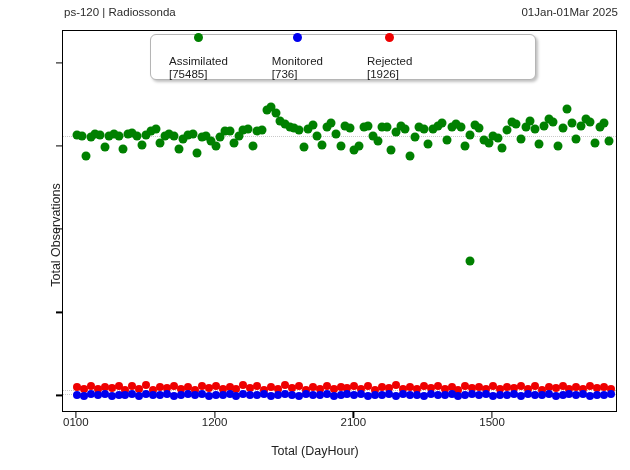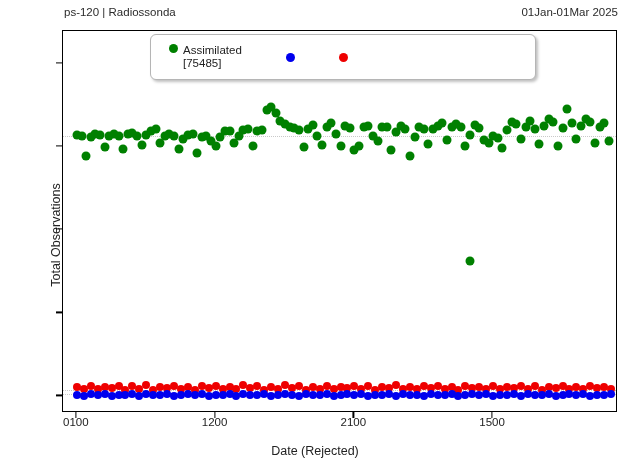--- a/index.html
+++ b/index.html
@@ -62,21 +62,21 @@
     left:150px;top:34px;
     width:386px;height:46px;
     background:#ffffff;
     border:1px solid #b5b5b5;
     border-radius:6px;
     box-shadow:2px 2px 3px rgba(0,0,0,0.25);
     box-sizing:border-box;
     display:flex;align-items:center;
     z-index:5;
   }
-  .leg-item{display:flex;align-items:flex-start;gap:5px;}
+  .leg-item{display:flex;align-items:center;gap:13px;flex-direction:column;}
   .leg-item.i0{margin-left:18px;}
   .leg-item.i1{margin-left:44px;}
   .leg-item.i2{margin-left:44px;}
   .leg-dot{width:9px;height:9px;border-radius:50%;flex:0 0 auto;}
   .leg-dot.assim{background:#008000;}
   .leg-dot.monit{background:#0000ee;}
   .leg-dot.rej{background:#ee0000;}
   .leg-txt{display:flex;flex-direction:column;line-height:1.15;font-size:11.5px;color:#222;}
   .leg-count{font-size:11.5px;color:#222;}
 </style>
@@ -383,31 +383,39 @@
   <div id="xticks">
       <div class="xtick" style="left: 75.875px;">0100</div>
       <div class="xtick-mark" style="left: 75.875px;"></div>
       <div class="xtick" style="left: 214.625px;">1200</div>
       <div class="xtick-mark" style="left: 214.625px;"></div>
       <div class="xtick" style="left: 353.375px;">2100</div>
       <div class="xtick-mark" style="left: 353.375px;"></div>
       <div class="xtick" style="left: 492.125px;">1500</div>
       <div class="xtick-mark" style="left: 492.125px;"></div>
     </div>
-  <div class="xlabel">Date (Rejected)</div>
+  <div class="xlabel">Total (DayHour)</div>
 
   <div class="legend">
     <div class="leg-item i0">
       <span class="leg-dot assim"></span>
       <span class="leg-txt">
         <span>Assimilated</span>
         <span class="leg-count">[75485]</span>
       </span>
     </div>
     <div class="leg-item i1">
       <span class="leg-dot monit"></span>
+      <span class="leg-txt">
+        <span>Monitored</span>
+        <span class="leg-count">[736]</span>
+      </span>
     </div>
     <div class="leg-item i2">
       <span class="leg-dot rej"></span>
+      <span class="leg-txt">
+        <span>Rejected</span>
+        <span class="leg-count">[1926]</span>
+      </span>
     </div>
   </div>
 
 </div>
 
 </body></html>

